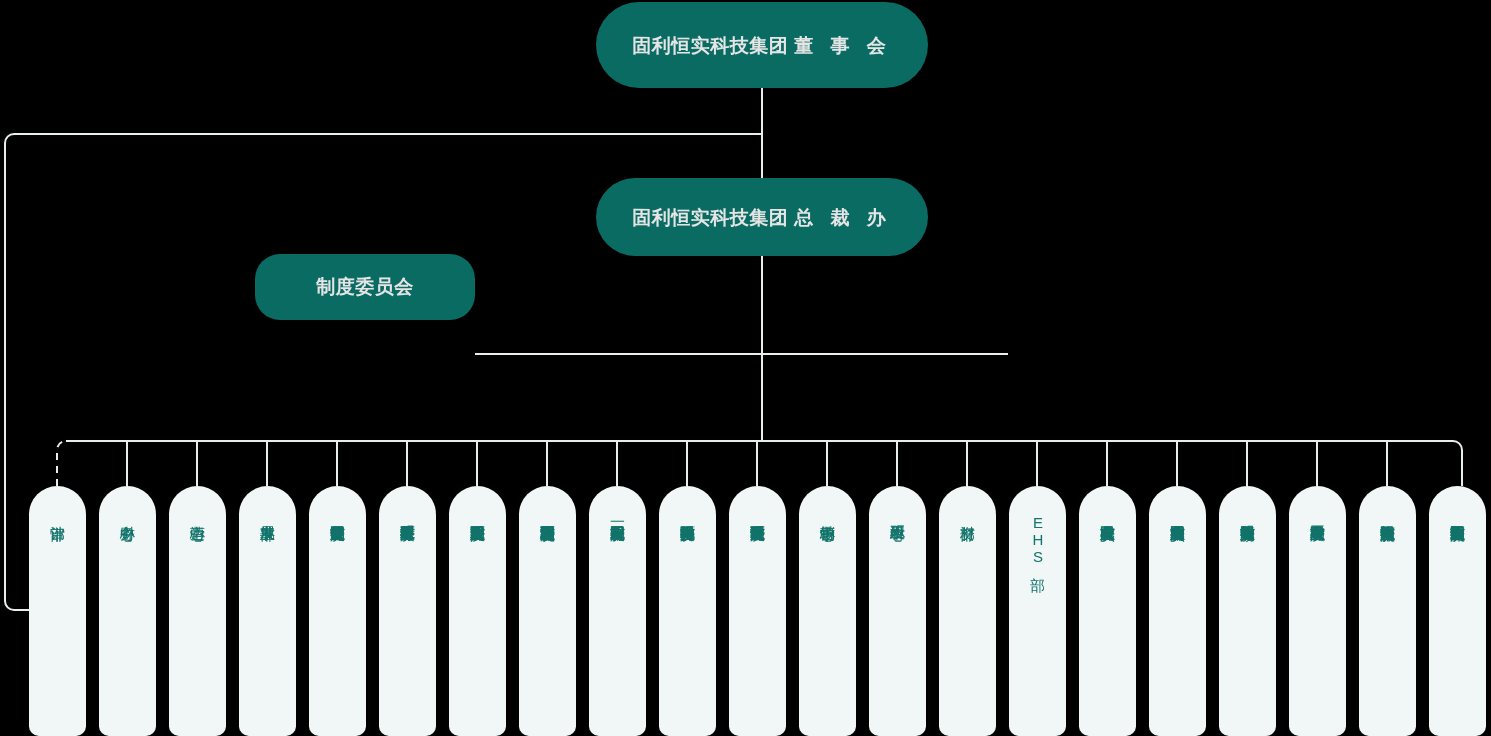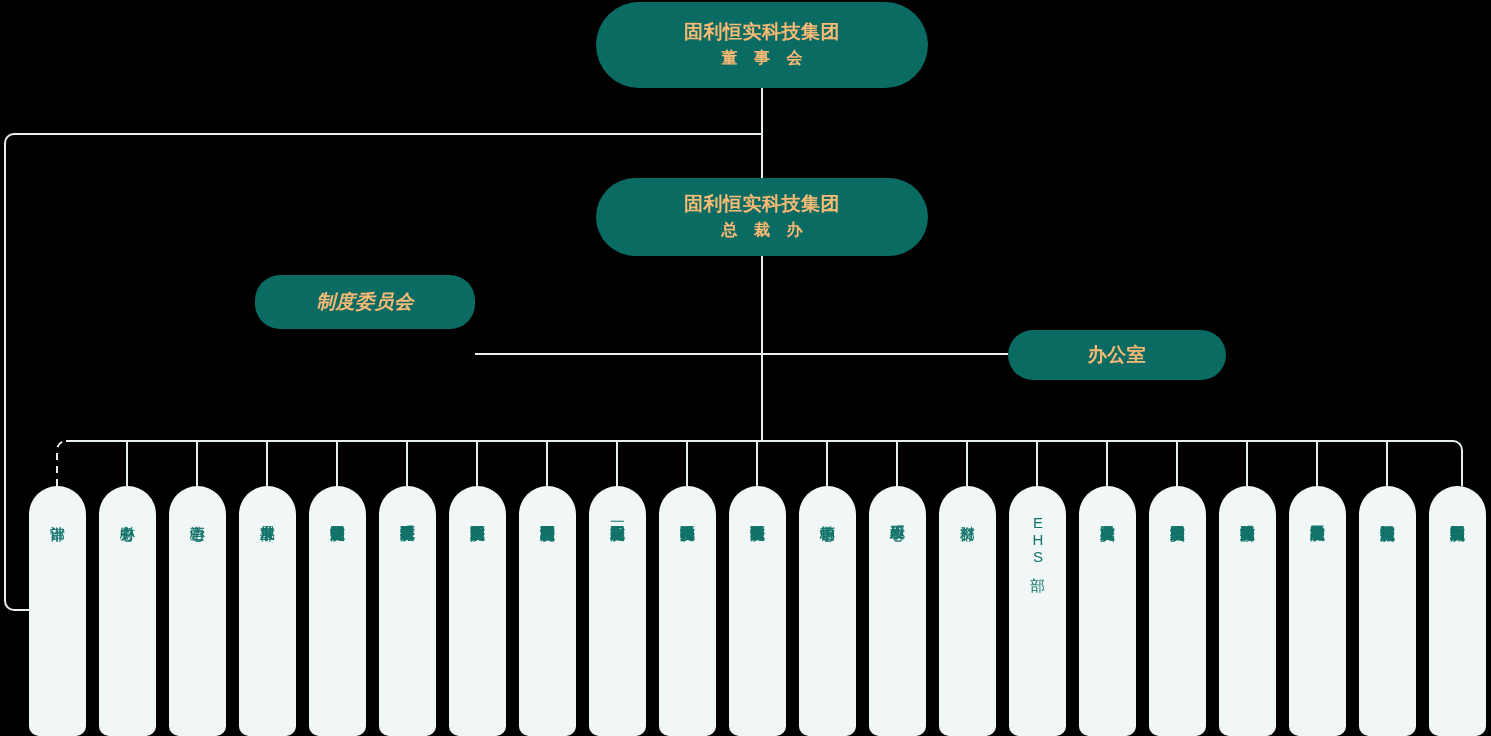--- a/index.html
+++ b/index.html
@@ -9,37 +9,37 @@
     background:#000000;
     font-family:"Liberation Sans","DejaVu Sans",sans-serif;
     overflow:hidden;
   }
   #wires{position:absolute;left:0;top:0;width:1491px;height:736px;pointer-events:none;}
 
   
   .pill{
     position:absolute;
     background:#0a6b63;
-    color:#fdba74;
+    color:#e5e5e5;
     display:flex;
-    flex-direction:column;
+    flex-direction:row;
     align-items:center;
     justify-content:center;
     text-align:center;
     font-weight:bold;
     letter-spacing:.5px;
     z-index:3;
   }
   .pill .l1{font-size:19px;line-height:25px;}
-  .pill .l2{font-size:16px;line-height:27px;letter-spacing:6px;text-indent:6px;}
+  .pill .l2{font-size:19px;line-height:27px;letter-spacing:6px;text-indent:6px;}
   .pill.single{font-size:19px;line-height:24px;}
 
   #board   {left:596px;top:2px;  width:332px;height:86px; border-radius:43px;}
   #preso   {left:596px;top:178px;width:332px;height:78px; border-radius:39px;}
-  #comm-sys{left:255px;top:275px;width:220px;height:54px; border-radius:25px;font-style:italic;}
+  #comm-sys{left:255px;top:254px;width:220px;height:66px; border-radius:25px;}
   #comm-off{left:255px;top:330px;width:220px;height:50px; border-radius:25px;}
   #office  {left:1008px;top:330px;width:218px;height:50px;border-radius:25px;}
 
   
   #units{position:absolute;left:0;top:486px;width:1491px;height:250px;z-index:2;}
   .unit{
     position:absolute;
     top:0;
     width:57px;
     height:250px;
@@ -113,23 +113,20 @@
   <div class="pill" id="preso">
     <span class="l1">固利恒实科技集团</span>
     <span class="l2">总 裁 办</span>
   </div>
 
   <div class="pill single" id="comm-sys">
     <span>制度委员会</span>
   </div>
 
 
-  <div class="pill single" id="office">
-    <span>办公室</span>
-  </div>
 
   <div id="units">
       <div class="unit" style="left: 29px;">
         <div class="vtxt">审计部</div>
       </div>
       <div class="unit" style="left: 99px;">
         <div class="vtxt">财务中心</div>
       </div>
       <div class="unit" style="left: 169px;">
         <div class="vtxt">运营中心</div>

